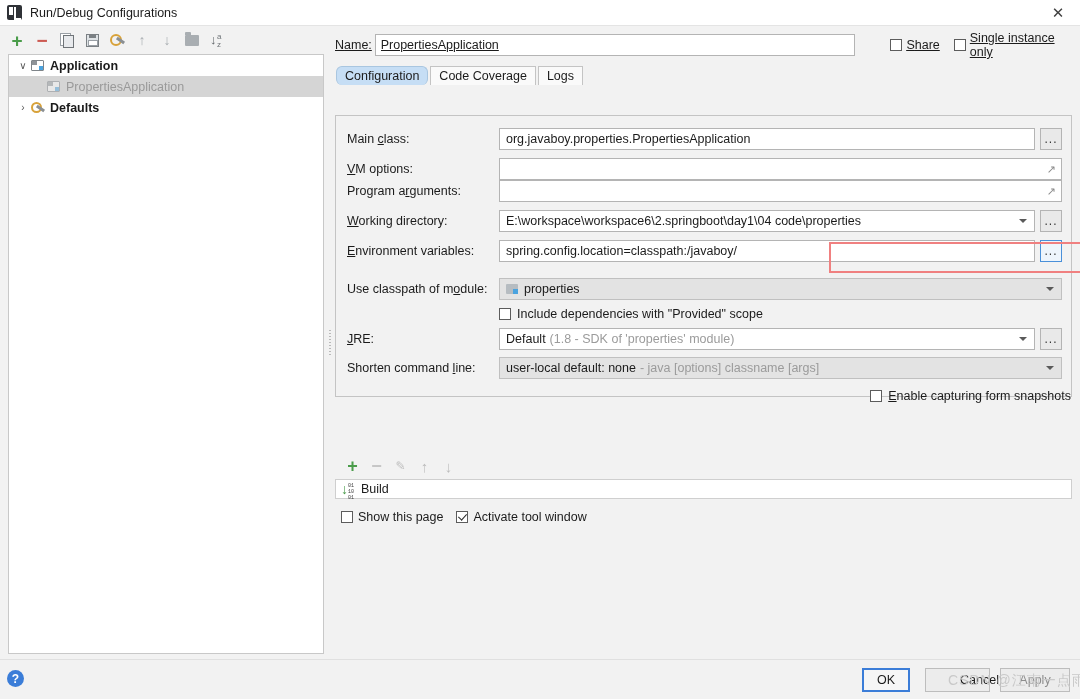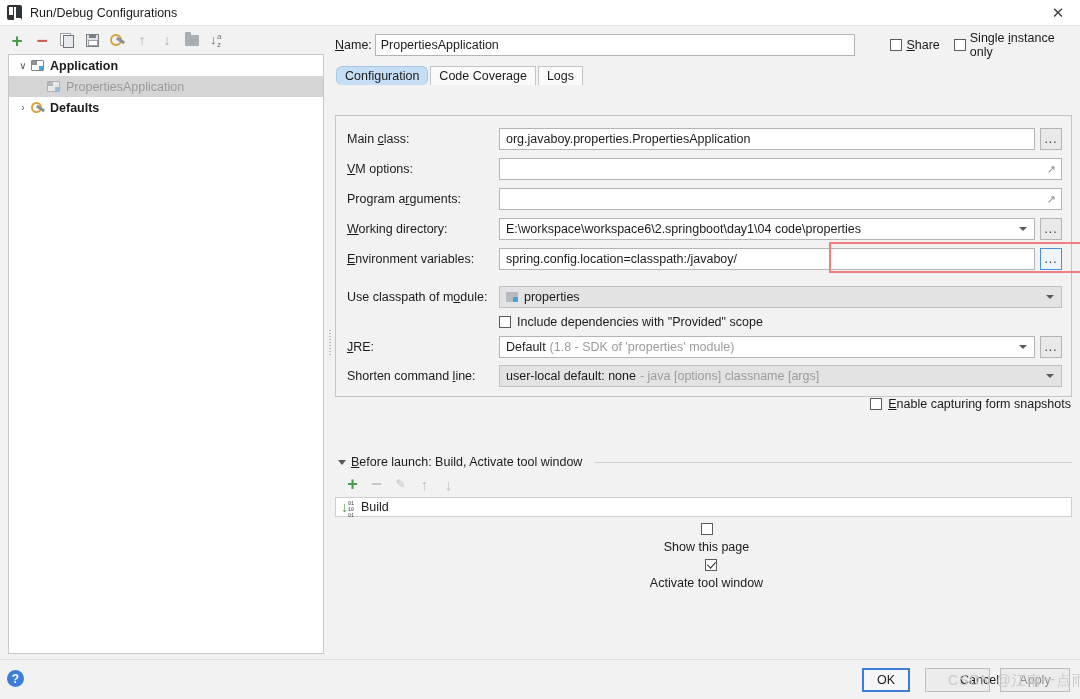--- a/index.html
+++ b/index.html
@@ -98,21 +98,21 @@
     display:flex;align-items:center;justify-content:center; cursor:col-resize;
   }
   #splitter .grip{ width:2px;height:26px;
     background-image:repeating-linear-gradient(to bottom,#b9b9b9 0 1px,transparent 1px 3px);}
 
   
   #rightpanel{
     position:absolute;left:335px;top:0;right:0;height:633px;
   }
   
-  #namerow{ display:flex;align-items:center;height:22px;margin-top:8px;padding-right:6px;}
+  #namerow{ display:flex;align-items:center;height:22px;margin-top:8px;padding-right:6px;text-decoration:underline;}
   #namelbl{ width:42px;font-size:12.5px;}
   #namelbl u{ text-decoration:underline;}
   #nameinput{
     width:508px;height:22px;border:1px solid #b4b4b4;background:#fff;
     font-family:inherit;font-size:12.5px;padding:0 5px;color:#1b1b1b;outline:none;
   }
   #shareWrap{ display:flex;align-items:center;gap:4px;margin-left:35px;}
   #singleWrap{ display:flex;align-items:center;gap:4px;margin-left:14px;}
   .cb{ width:12px;height:12px;border:1px solid #5c5c5c;background:#fff;flex:0 0 auto;
        display:inline-block;position:relative;}
@@ -179,21 +179,21 @@
   #blheader .line{flex:1;height:1px;background:#cfcfcf;margin-left:7px;}
   #bltoolbar{ display:flex;align-items:center;gap:9px;height:26px;padding-left:10px;}
   .blico{width:15px;height:15px;display:flex;align-items:center;justify-content:center;font-size:15px;line-height:1;cursor:default;}
   #bllist{
     height:20px;background:#fff;border:1px solid #cfcfcf;
     display:flex;align-items:center;padding-left:5px;gap:6px;
   }
   .buildicon{position:relative;width:14px;height:13px;flex:0 0 auto;}
   .buildicon .arr{position:absolute;left:0;top:-1px;color:#4a9c4a;font-size:14px;line-height:1;}
   .buildicon .bits{position:absolute;left:7px;top:0px;font-size:5px;line-height:1.25;color:#3b3b3b;font-family:"Liberation Mono",monospace;}
-  #blchecks{ display:flex;align-items:center;gap:5px;height:24px;margin-top:6px;padding-left:6px;flex-direction:column;}
+  #blchecks{ display:flex;align-items:center;gap:5px;height:24px;margin-top:6px;padding-left:6px;}
 
   
   #footer{
     position:absolute;left:0;bottom:0;width:1080px;height:40px;
     background:#f2f2f2;border-top:1px solid #e0e0e0;
   }
   #helpbtn{
     position:absolute;left:7px;top:10px;width:17px;height:17px;border-radius:50%;
     background:#3b7dd8;color:#fff;font-size:12px;font-weight:bold;
     display:flex;align-items:center;justify-content:center;cursor:default;
@@ -307,21 +307,21 @@
       </div>
 
       <div class="frow" style="margin-top:8px;">
         <span class="flabel"><u>V</u>M options:</span>
         <span class="fin" style="width:563px;">
           <span></span>
           <span class="expander">↗</span>
         </span>
       </div>
 
-      <div class="frow" style="margin-top:8px;">
+      <div class="frow" style="">
         <span class="flabel">Program a<u>r</u>guments:</span>
         <span class="fin" style="width:563px;">
           <span></span>
           <span class="expander">↗</span>
         </span>
       </div>
 
       <div class="frow" style="margin-top:8px;">
         <span class="flabel"><u>W</u>orking directory:</span>
         <span class="fin" style="width:536px;">
@@ -372,25 +372,20 @@
 
       <div class="frow" style="margin-top:10px;padding-left:11px;align-items:center;gap:6px;justify-content:flex-end;">
         <span class="cb"></span>
         <span class="cblabel"><u>E</u>nable capturing form snapshots</span>
       </div>
     </div>
 
     <div id="envhighlight"></div>
 
     <div id="beforelaunch">
-      <div id="blheader">
-        <span class="tri"></span>
-        <span class="txt"><u>B</u>efore launch: Build, Activate tool window</span>
-        <span class="line"></span>
-      </div>
 
       <div id="bltoolbar">
         <span class="blico" style="color:#4a9c4a;font-size:18px;font-weight:600;">+</span>
         <span class="blico" style="color:#c6c6c6;font-size:18px;font-weight:600;">−</span>
         <span class="blico" style="color:#bdbdbd;font-size:12px;">✎</span>
         <span class="blico" style="color:#bdbdbd;">↑</span>
         <span class="blico" style="color:#bdbdbd;">↓</span>
       </div>
 
       <div id="bllist">

